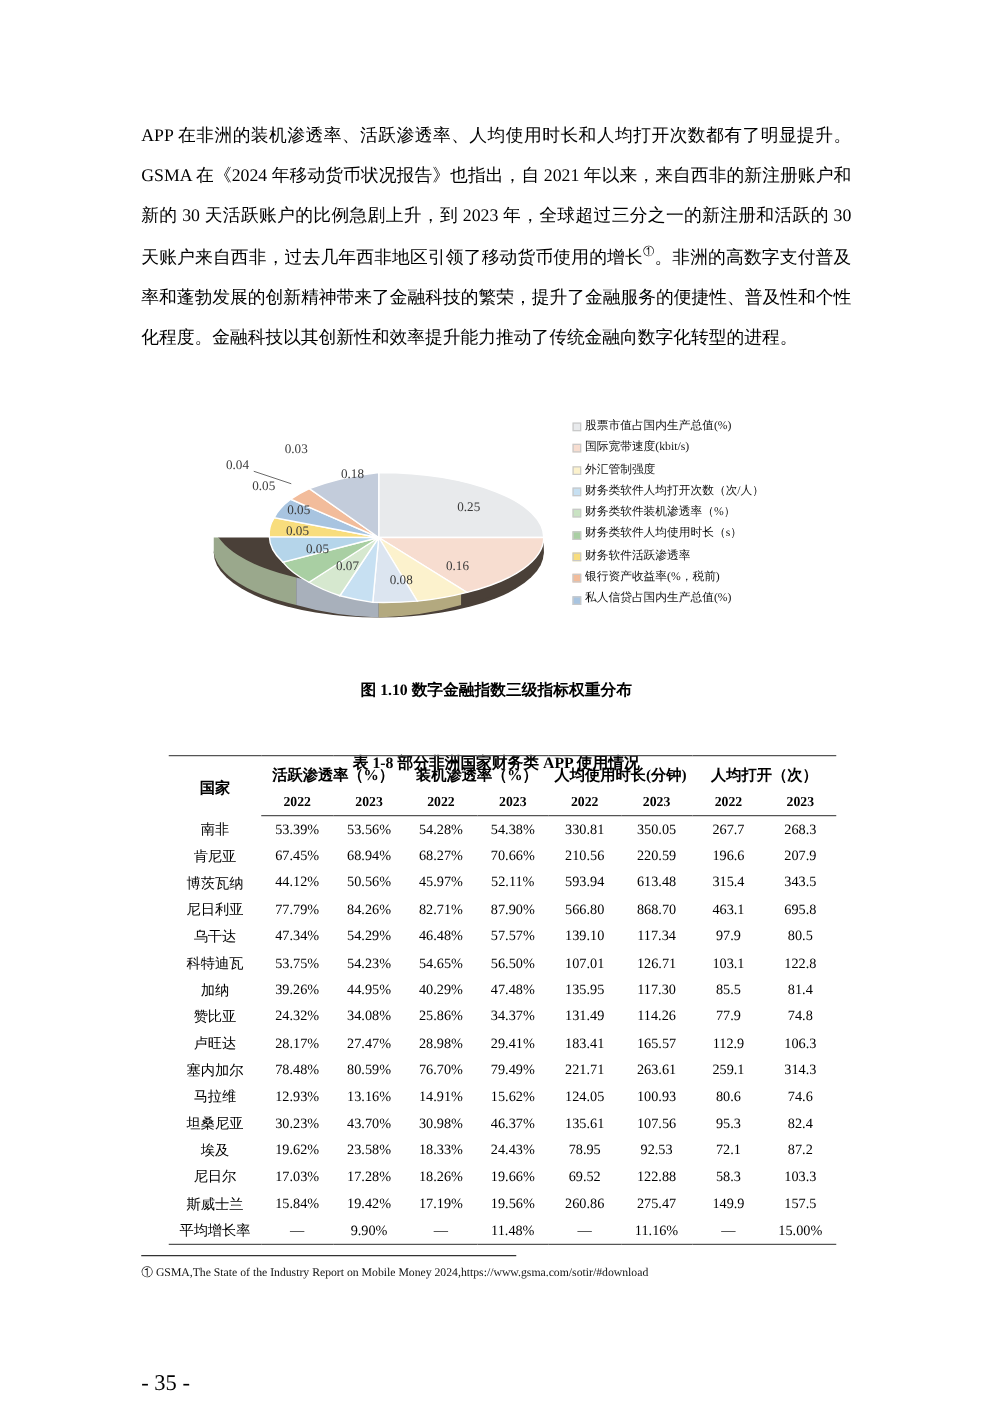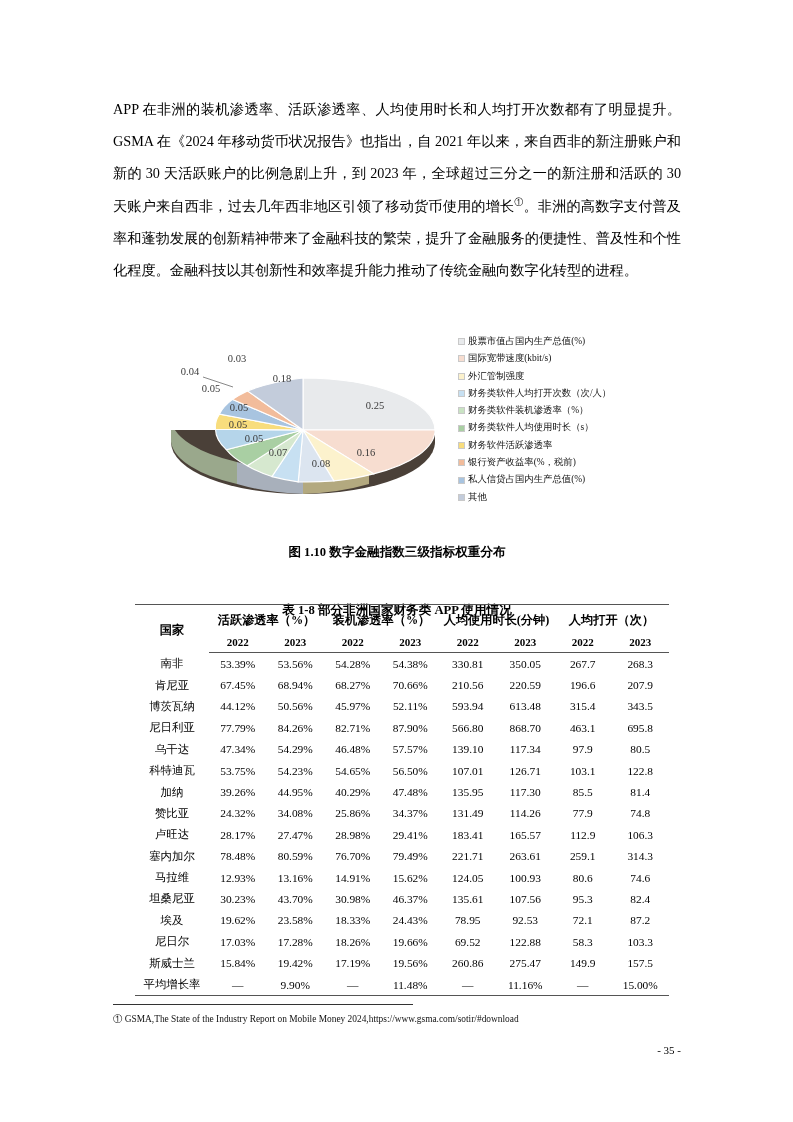--- a/index.html
+++ b/index.html
@@ -238,24 +238,20 @@
           <span class="legend-swatch" style="background: rgb(248, 221, 125);"></span>
           <span>财务软件活跃渗透率</span>
         </div>
       <div class="legend-row">
           <span class="legend-swatch" style="background: rgb(242, 188, 155);"></span>
           <span>银行资产收益率(%，税前)</span>
         </div>
       <div class="legend-row">
           <span class="legend-swatch" style="background: rgb(168, 196, 224);"></span>
           <span>私人信贷占国内生产总值(%)</span>
-        </div>
-      <div class="legend-row">
-          <span class="legend-swatch" style="background: rgb(195, 204, 219);"></span>
-          <span>其他</span>
         </div>
     </div>
   </div>
 
   <div class="caption caption-fig">图 1.10 数字金融指数三级指标权重分布</div>
   <div class="caption caption-tab">表 1-8 部分非洲国家财务类 APP 使用情况</div>
 
   <div class="table-wrap">
     <table class="data">
       <thead>
@@ -454,15 +450,15 @@
             <td class="num">—</td>
             <td class="num">15.00%</td>
           </tr>
       </tbody>
     </table>
   </div>
 
   <div style="position:absolute;left:113px;top:1004px;width:300px;border-top:0.9px solid #333;"></div>
   <div style="position:absolute;left:113px;top:1012px;width:568px;font-size:9.4px;line-height:14px;color:#111;">①  GSMA,The State of the Industry Report on Mobile Money 2024,https://www.gsma.com/sotir/#download</div>
 
-  <div style="position:absolute;left:113px;top:1044px;width:568px;text-align:right;font-size:11px;color:#000;">- 35 -</div>
+  <div style="position:absolute;left:113px;top:1096px;width:568px;text-align:left;font-size:18px;color:#000;">- 35 -</div>
 
 </div>
 
 </body></html>

